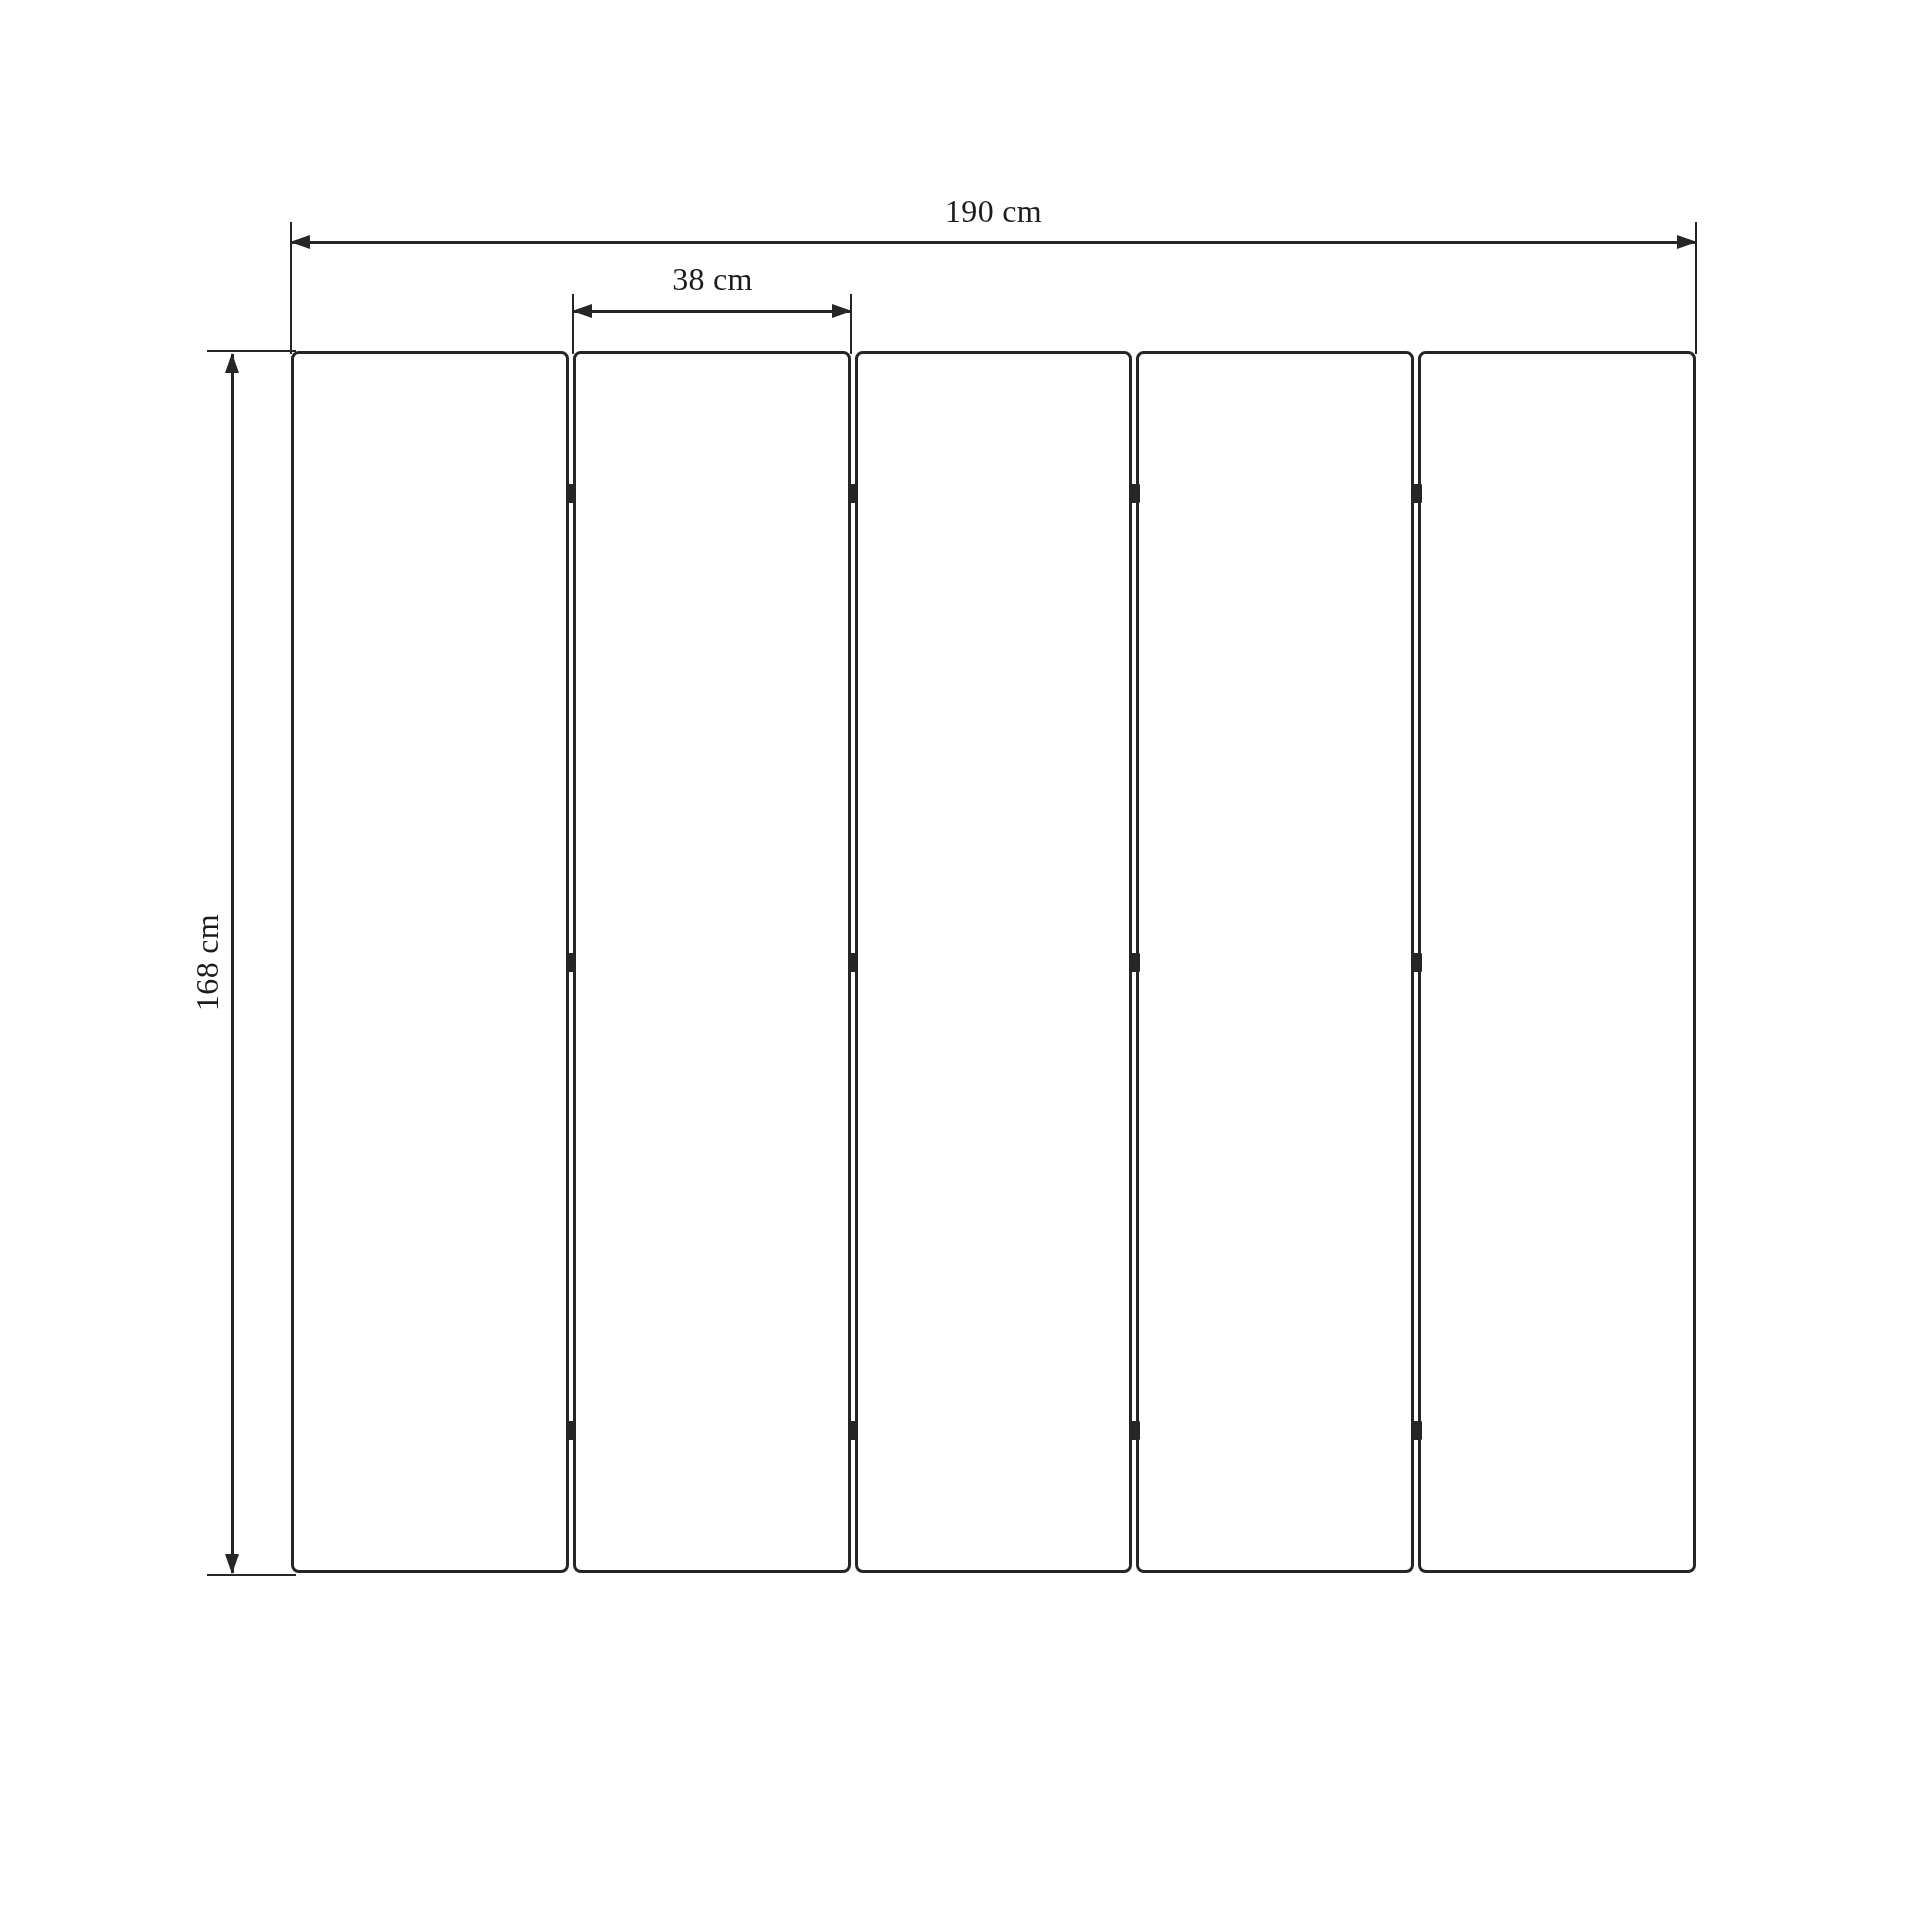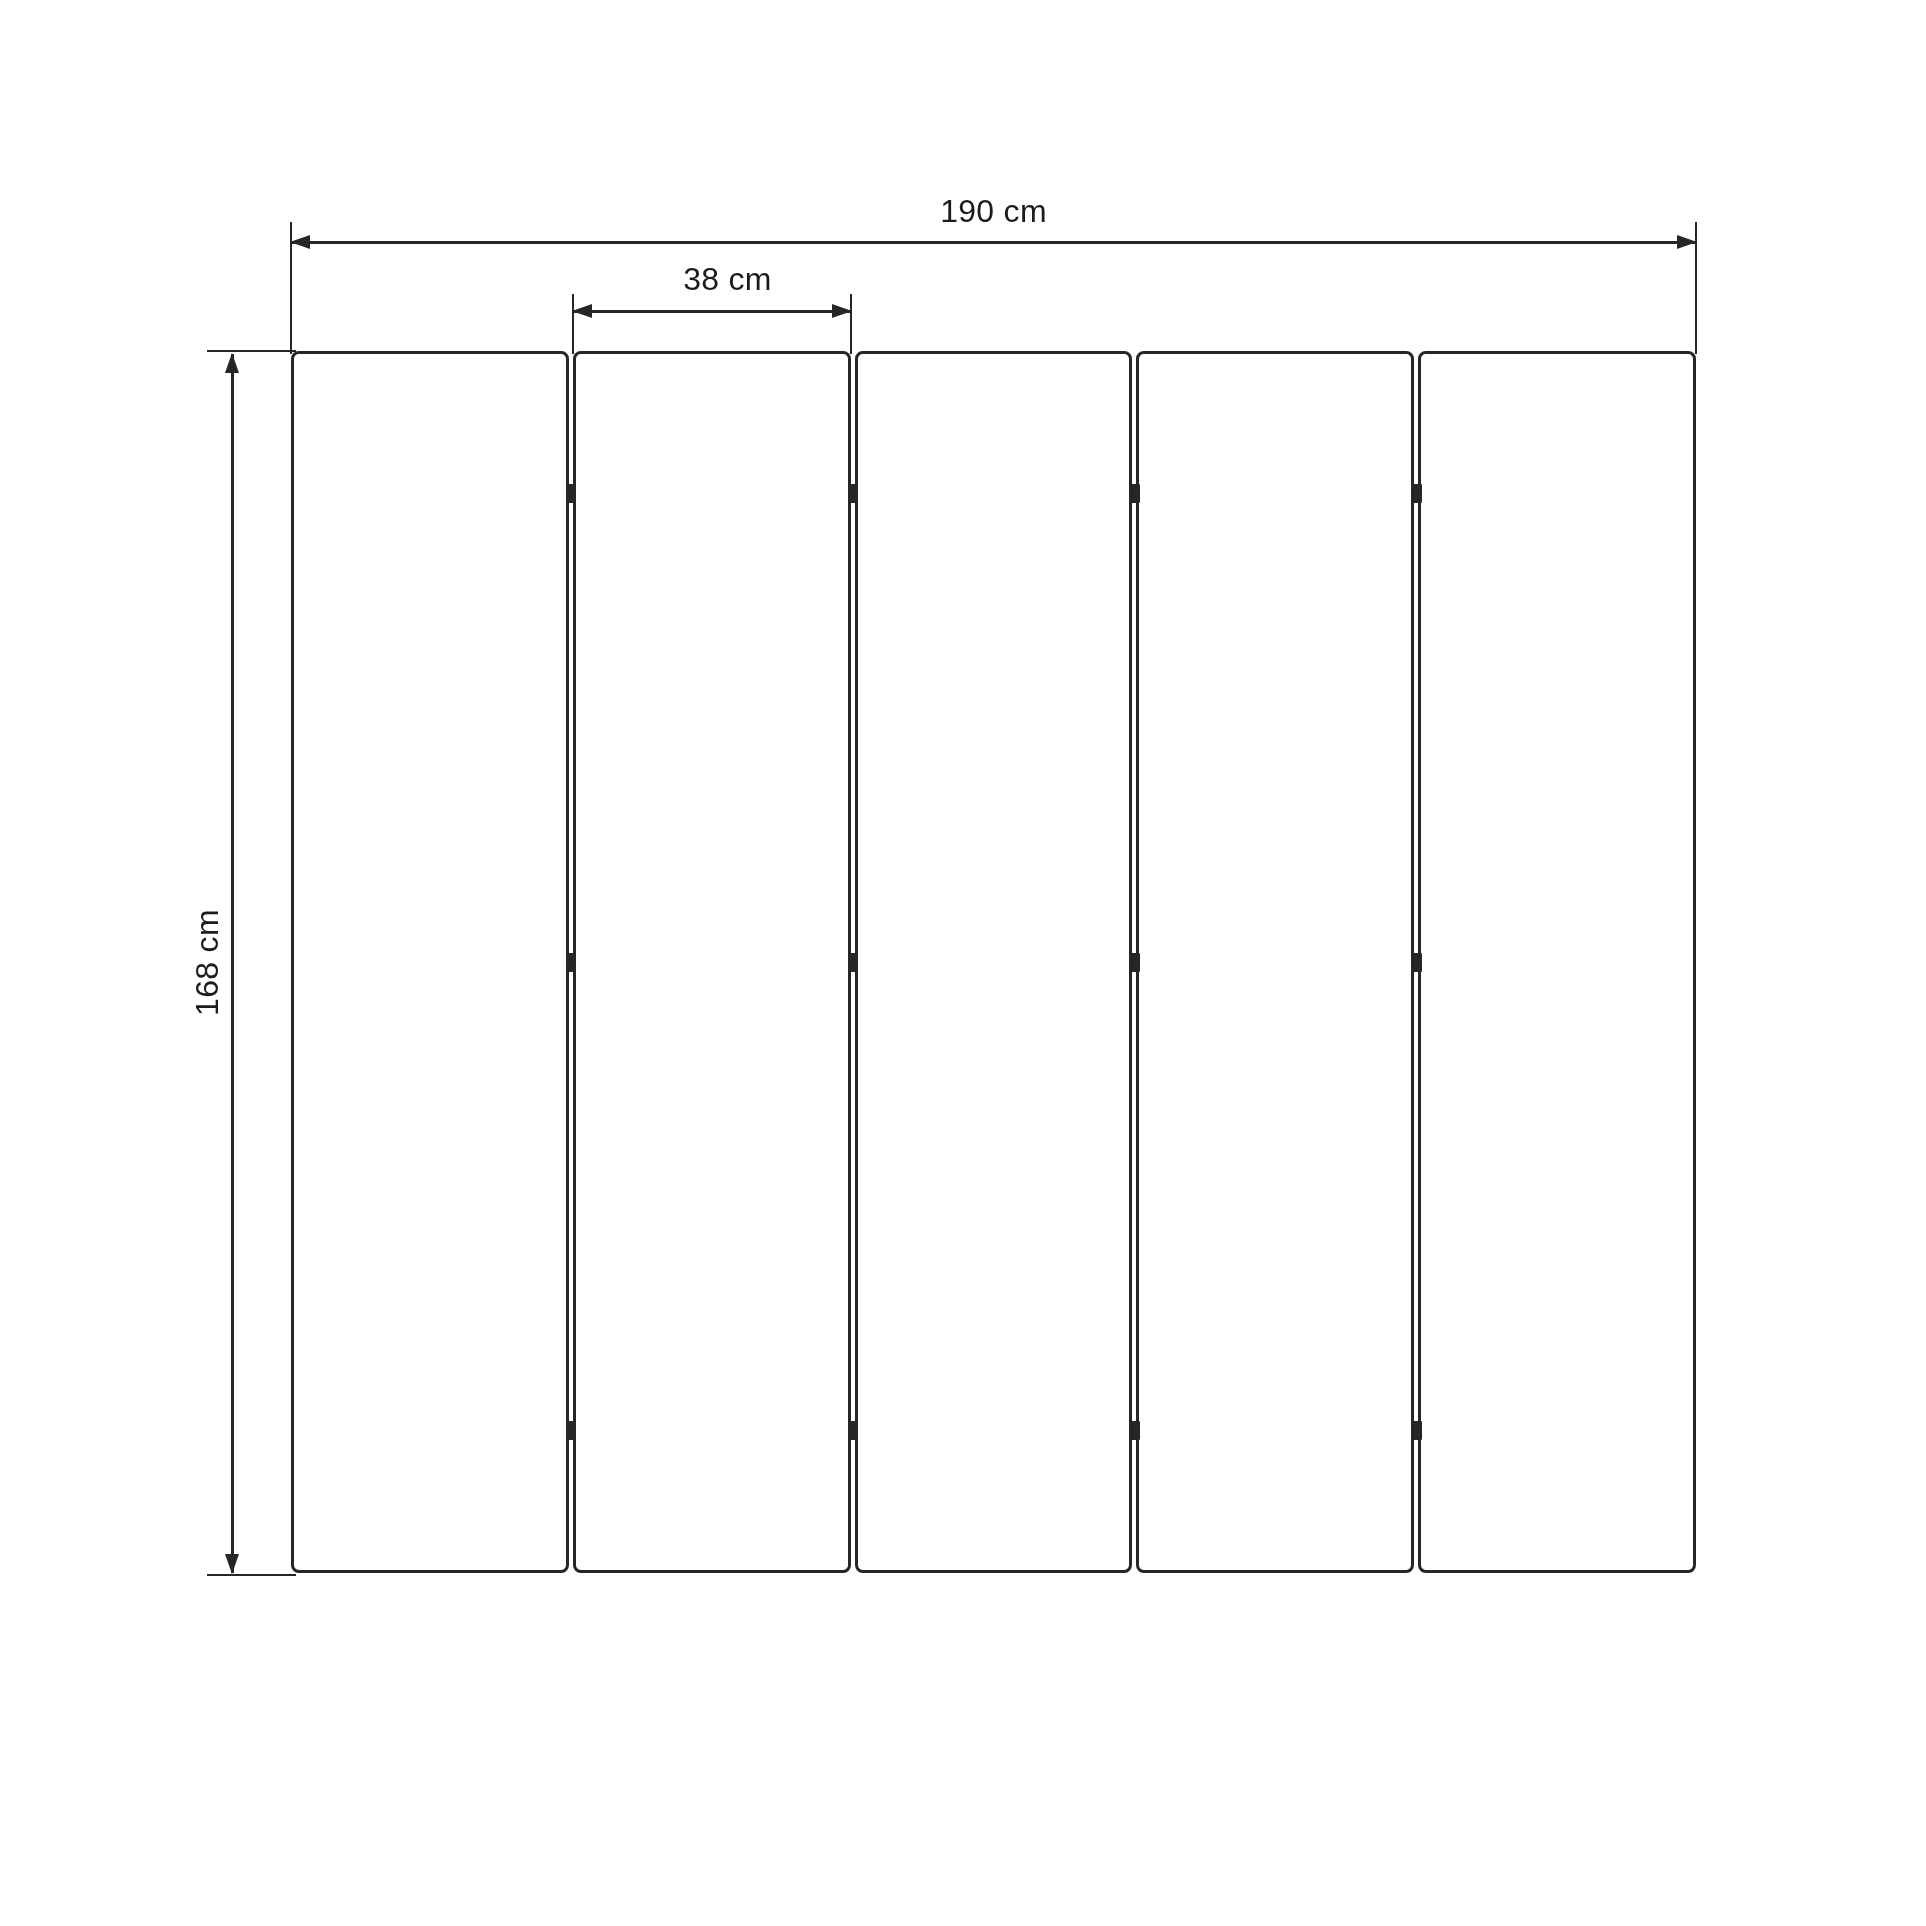--- a/index.html
+++ b/index.html
@@ -1,18 +1,18 @@
 <!DOCTYPE html>
 <html style="font-size:10.3px"><head>
 <meta charset="utf-8">
 <style>
   html,body{margin:0;padding:0;background:#ffffff;}
   .canvas{
     position:relative;width:1926px;height:1926px;background:#ffffff;
-    font-family:Liberation Sans, sans-serif;color:#1c1c1c;overflow:hidden;
+    font-family:Liberation Serif, serif;color:#1c1c1c;overflow:hidden;
   }
   
   .panels{
     position:absolute;left:291px;top:351px;width:1405px;height:1222px;
     display:flex;gap:3.9px;
   }
   .panel{
     flex:1 1 0;box-sizing:border-box;background:#ffffff;
     border:3.2px solid #262626;border-radius:7.7px;
   }
@@ -44,21 +44,21 @@
     bottom:-0.6px;left:-5.8px;
     border-left:7px solid transparent;border-right:7px solid transparent;
     border-top:20.5px solid #262626;
   }
   
   .label{
     position:absolute;font-size:32px;line-height:37px;letter-spacing:0.3px;
     text-align:center;white-space:nowrap;color:#1c1c1c;
   }
   .label-total{left:865px;top:193px;width:257px;}
-  .label-panel{left:599px;top:261px;width:257px;}
+  .label-panel{left:584px;top:261px;width:257px;}
   .label-height{
     left:79px;top:944px;width:257px;height:37px;
     transform:rotate(-90deg);transform-origin:center center;
   }
 </style>
 </head>
 <body>
 
 <div class="canvas">
 

